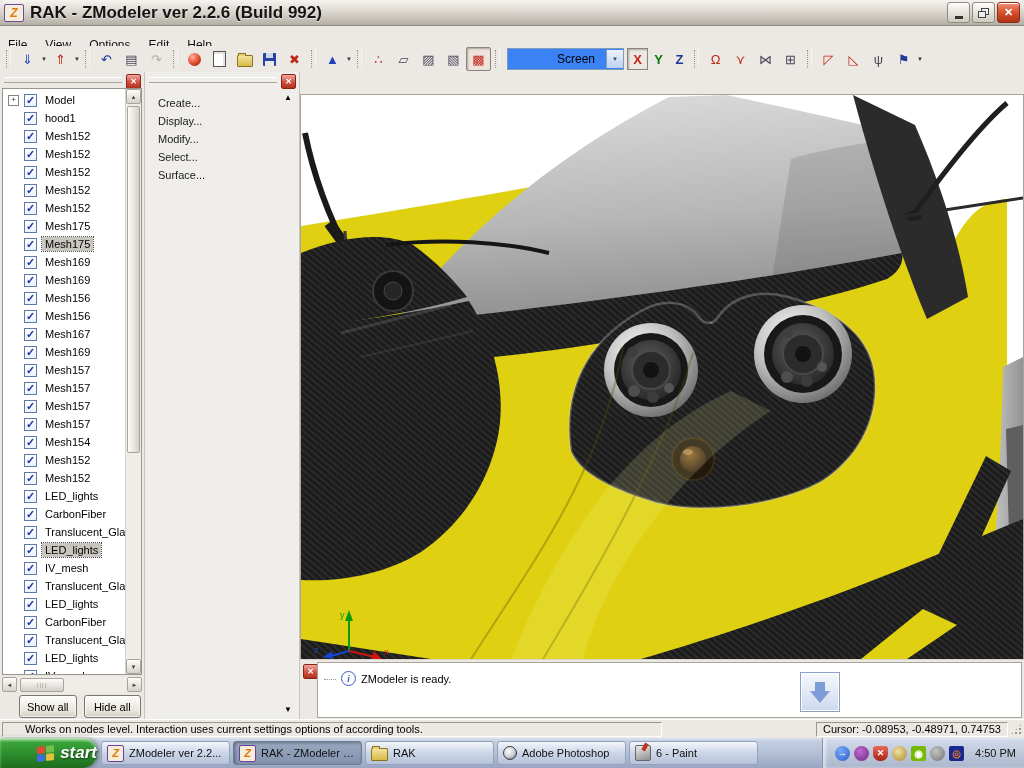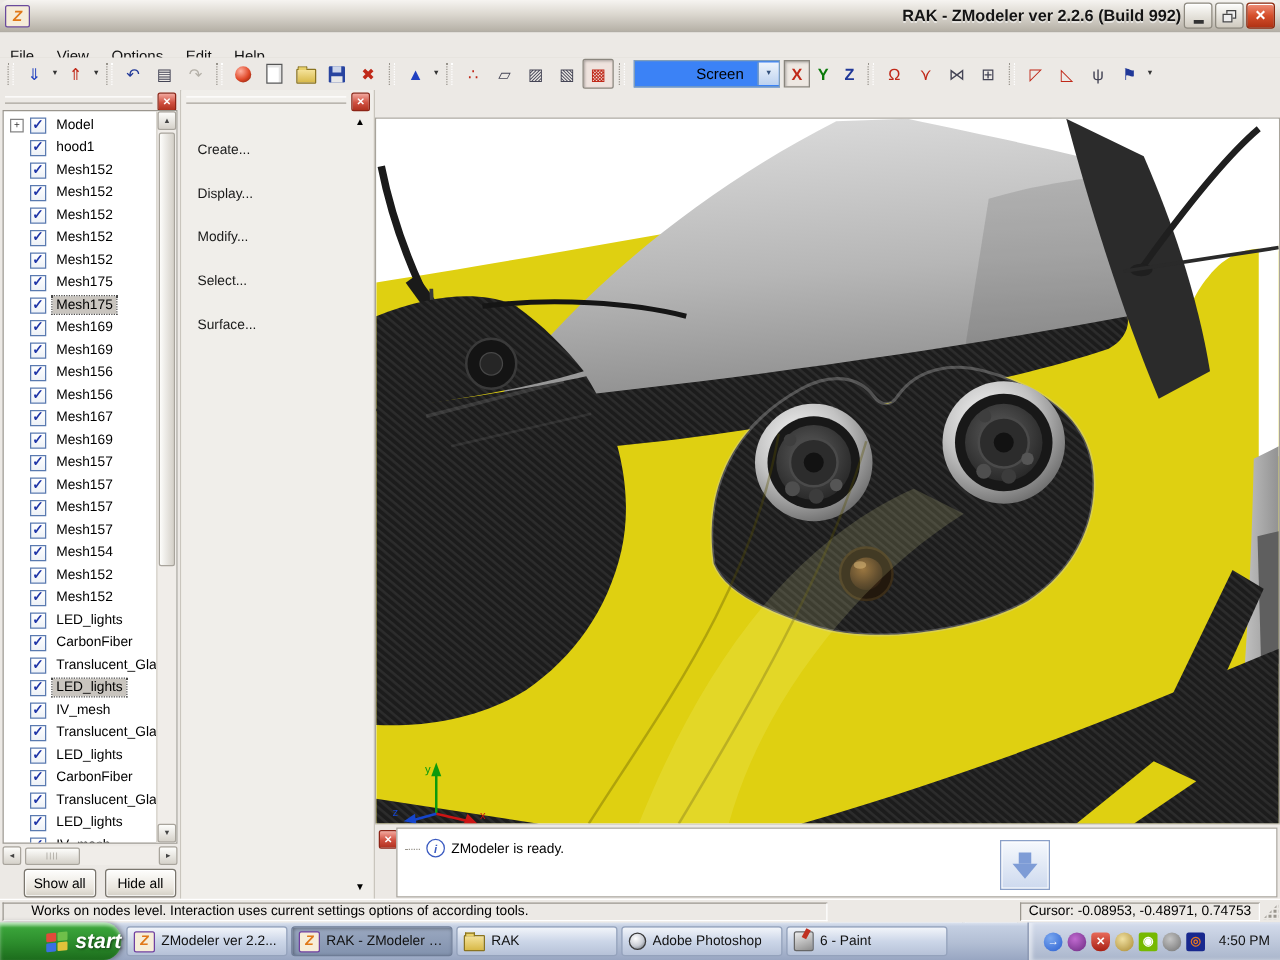--- a/index.html
+++ b/index.html
@@ -6,22 +6,22 @@
   .screen{position:relative;width:1024px;height:768px;overflow:hidden;
     font-family:"Liberation Sans",sans-serif;font-size:11px;background:#ece9e5;}
   
   .titlebar{position:absolute;top:0;left:0;right:0;height:26px;box-sizing:border-box;
     background:linear-gradient(#f6f4f1 0%,#dcd8d0 45%,#b5b0a6 100%);
     border-bottom:1px solid #8e8a80;border-radius:7px 7px 0 0;
     display:flex;align-items:center;padding:0 4px;}
   .app-logo{width:18px;height:16px;background:#f5ecd9;border:1px solid #6a4a9c;border-radius:2px;
     color:#e07818;font-weight:bold;font-style:italic;font-size:12px;
     display:flex;align-items:center;justify-content:center;flex:none;}
-  .title-text{font-size:13px;font-weight:bold;color:#141414;margin-left:6px;flex:1;
-    text-shadow:0 1px 0 rgba(255,255,255,.55);white-space:nowrap;overflow:hidden;text-align:right;}
+  .title-text{font-size:17px;font-weight:bold;color:#141414;margin-left:6px;flex:1;
+    text-shadow:0 1px 0 rgba(255,255,255,.55);white-space:nowrap;overflow:hidden;}
   .win-btn{width:21px;height:19px;border-radius:3px;margin-left:2px;flex:none;
     display:flex;align-items:center;justify-content:center;
     border:1px solid #8e8a80;background:linear-gradient(#fdfdfb,#cfcabf);color:#333;
     box-shadow:inset 0 1px 0 #fff;}
   .win-btn.close{background:linear-gradient(#f0907a,#d54f2c 50%,#b03214);color:#fff;
     border-color:#8c2a10;font-weight:bold;font-size:11px;}
   .ic-min{width:8px;height:3px;background:#333;margin-top:9px;}
   .ic-restore{position:relative;width:11px;height:10px;}
   .ic-restore::before{content:"";position:absolute;right:0;top:0;width:6px;height:5px;border:1px solid #444;background:#eee;}
   .ic-restore::after{content:"";position:absolute;left:0;bottom:0;width:6px;height:5px;border:1px solid #444;background:#eee;}
@@ -87,21 +87,21 @@
   .h-thumb{position:absolute;left:3px;top:1px;width:42px;height:12px;
     background:linear-gradient(#fdfdfb,#d4d0c8);border:1px solid #a8a49c;border-radius:2px;
     display:flex;align-items:center;justify-content:center;font-size:6px;color:#9a968e;letter-spacing:1px;}
   .panel-btns{position:absolute;left:3px;right:3px;bottom:2px;height:23px;display:flex;gap:7px;padding-left:16px;}
   .xp-btn{flex:1;border:1px solid #7a766e;border-radius:3px;
     background:linear-gradient(#fefefd,#e9e5dd 70%,#d2cec4);font-size:11px;color:#000;
     display:flex;align-items:center;justify-content:center;box-shadow:inset 0 0 0 1px rgba(255,255,255,.7);}
   .cmd-up{position:absolute;top:21px;right:7px;font-size:8px;color:#000;}
   .cmd-down{position:absolute;bottom:6px;right:7px;font-size:8px;color:#000;}
   .cmd-list{position:absolute;top:22px;left:13px;right:24px;}
-  .cmd-item{font-size:11px;color:#1a1a1a;padding:3px 0;margin-top:17px;}
+  .cmd-item{font-size:11px;color:#1a1a1a;padding:3px 0;}
   
   .viewport{position:absolute;top:72px;left:300px;right:0;bottom:48px;background:#ece9e5;}
   .vp-head{height:22px;display:flex;align-items:center;border-bottom:1px solid #c9c5bd;padding:0 3px;gap:6px;}
   .vp-tab{width:27px;height:18px;border:1px solid #8a867e;border-radius:2px;
     background:linear-gradient(#fdfdfb,#d8d4cc);font-weight:bold;font-size:11px;color:#111;
     display:flex;align-items:center;justify-content:center;}
   .vp-crumb{font-size:11px;color:#222;display:flex;gap:6px;align-items:center;}
   .vp-tools{margin-left:auto;display:flex;align-items:center;gap:4px;padding-right:2px;}
   .vp-tool{width:18px;height:16px;display:flex;align-items:center;justify-content:center;color:#555;font-size:12px;}
   .i-magnifier{width:7px;height:7px;border:2px solid #555;border-radius:50%;position:relative;}

